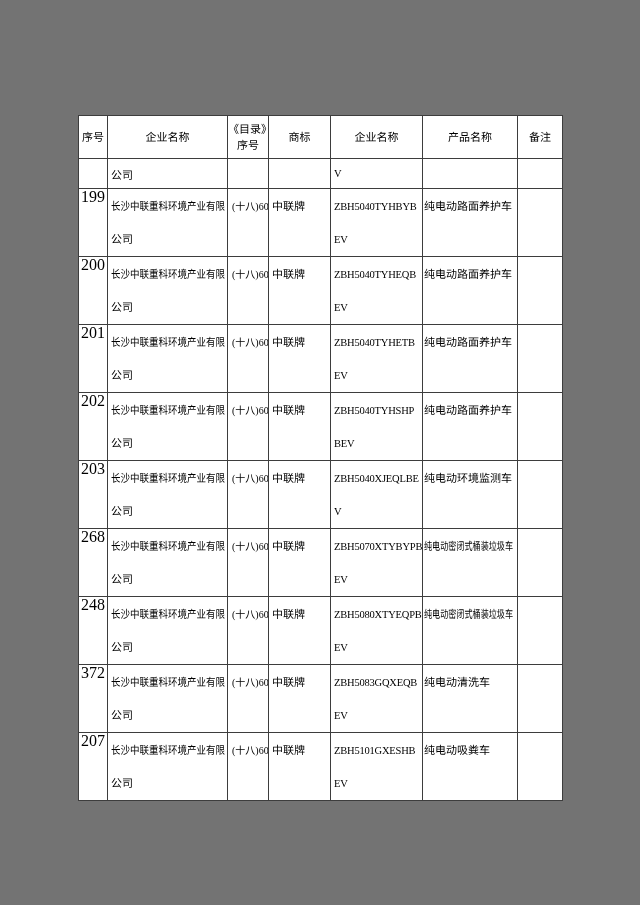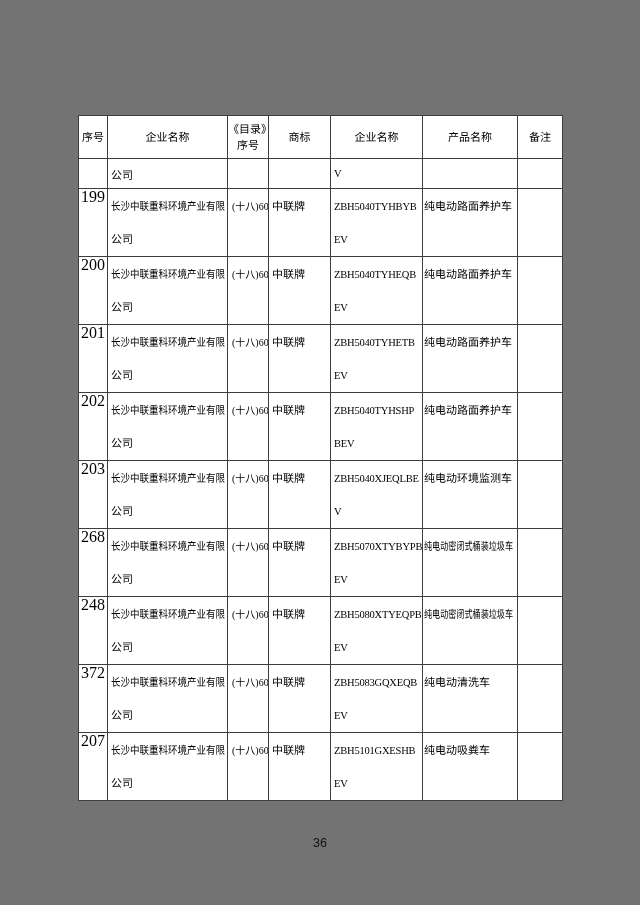--- a/index.html
+++ b/index.html
@@ -318,14 +318,13 @@
         <td>
             <div class="l1" style="padding-left:1px"><span class="fit">纯电动吸粪车</span></div>
           </td>
         <td>
             <div class="l1"></div>
           </td>
       </tr>
     </tbody>
   </table>
 
-  <div class="page-number">36</div>
 </div>
 
 </body></html>

